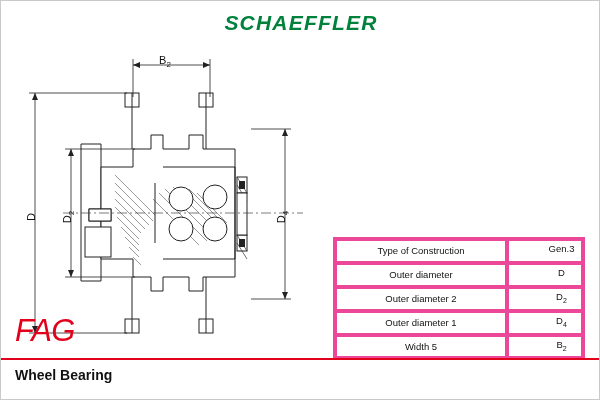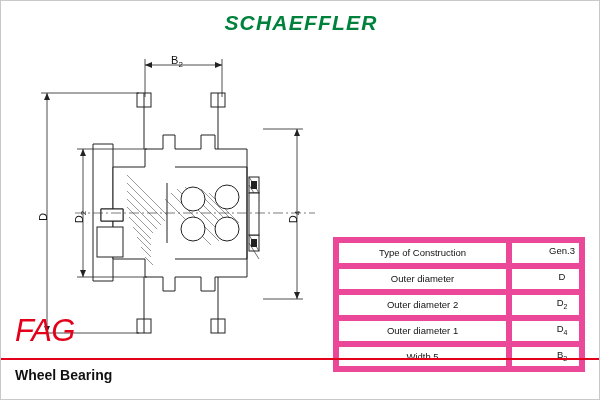--- a/index.html
+++ b/index.html
@@ -35,39 +35,39 @@
     font-family: "Liberation Sans", sans-serif;
     font-size: 21px;
     font-weight: bold;
     letter-spacing: 1.2px;
     color: #00823c;
   }
 
   
   .drawing {
     position: absolute;
-    left: 14px;
+    left: 2px;
     top: 48px;
     width: 330px;
     height: 290px;
   }
   .drawing svg { display: block; }
 
   
   .spec-table {
     position: absolute;
     left: 332px;
     top: 236px;
     width: 252px;
     border-collapse: collapse;
     font-size: 9.5px;
     color: #111;
   }
   .spec-table td {
-    border: 6px solid #ec4899;
+    border: 4px solid #ec4899;
     height: 16px;
     padding: 0 4px;
     line-height: 16px;
   }
   .spec-table td.label {
     width: 160px;
     text-align: center;
   }
   .spec-table td.value {
     text-align: center;

